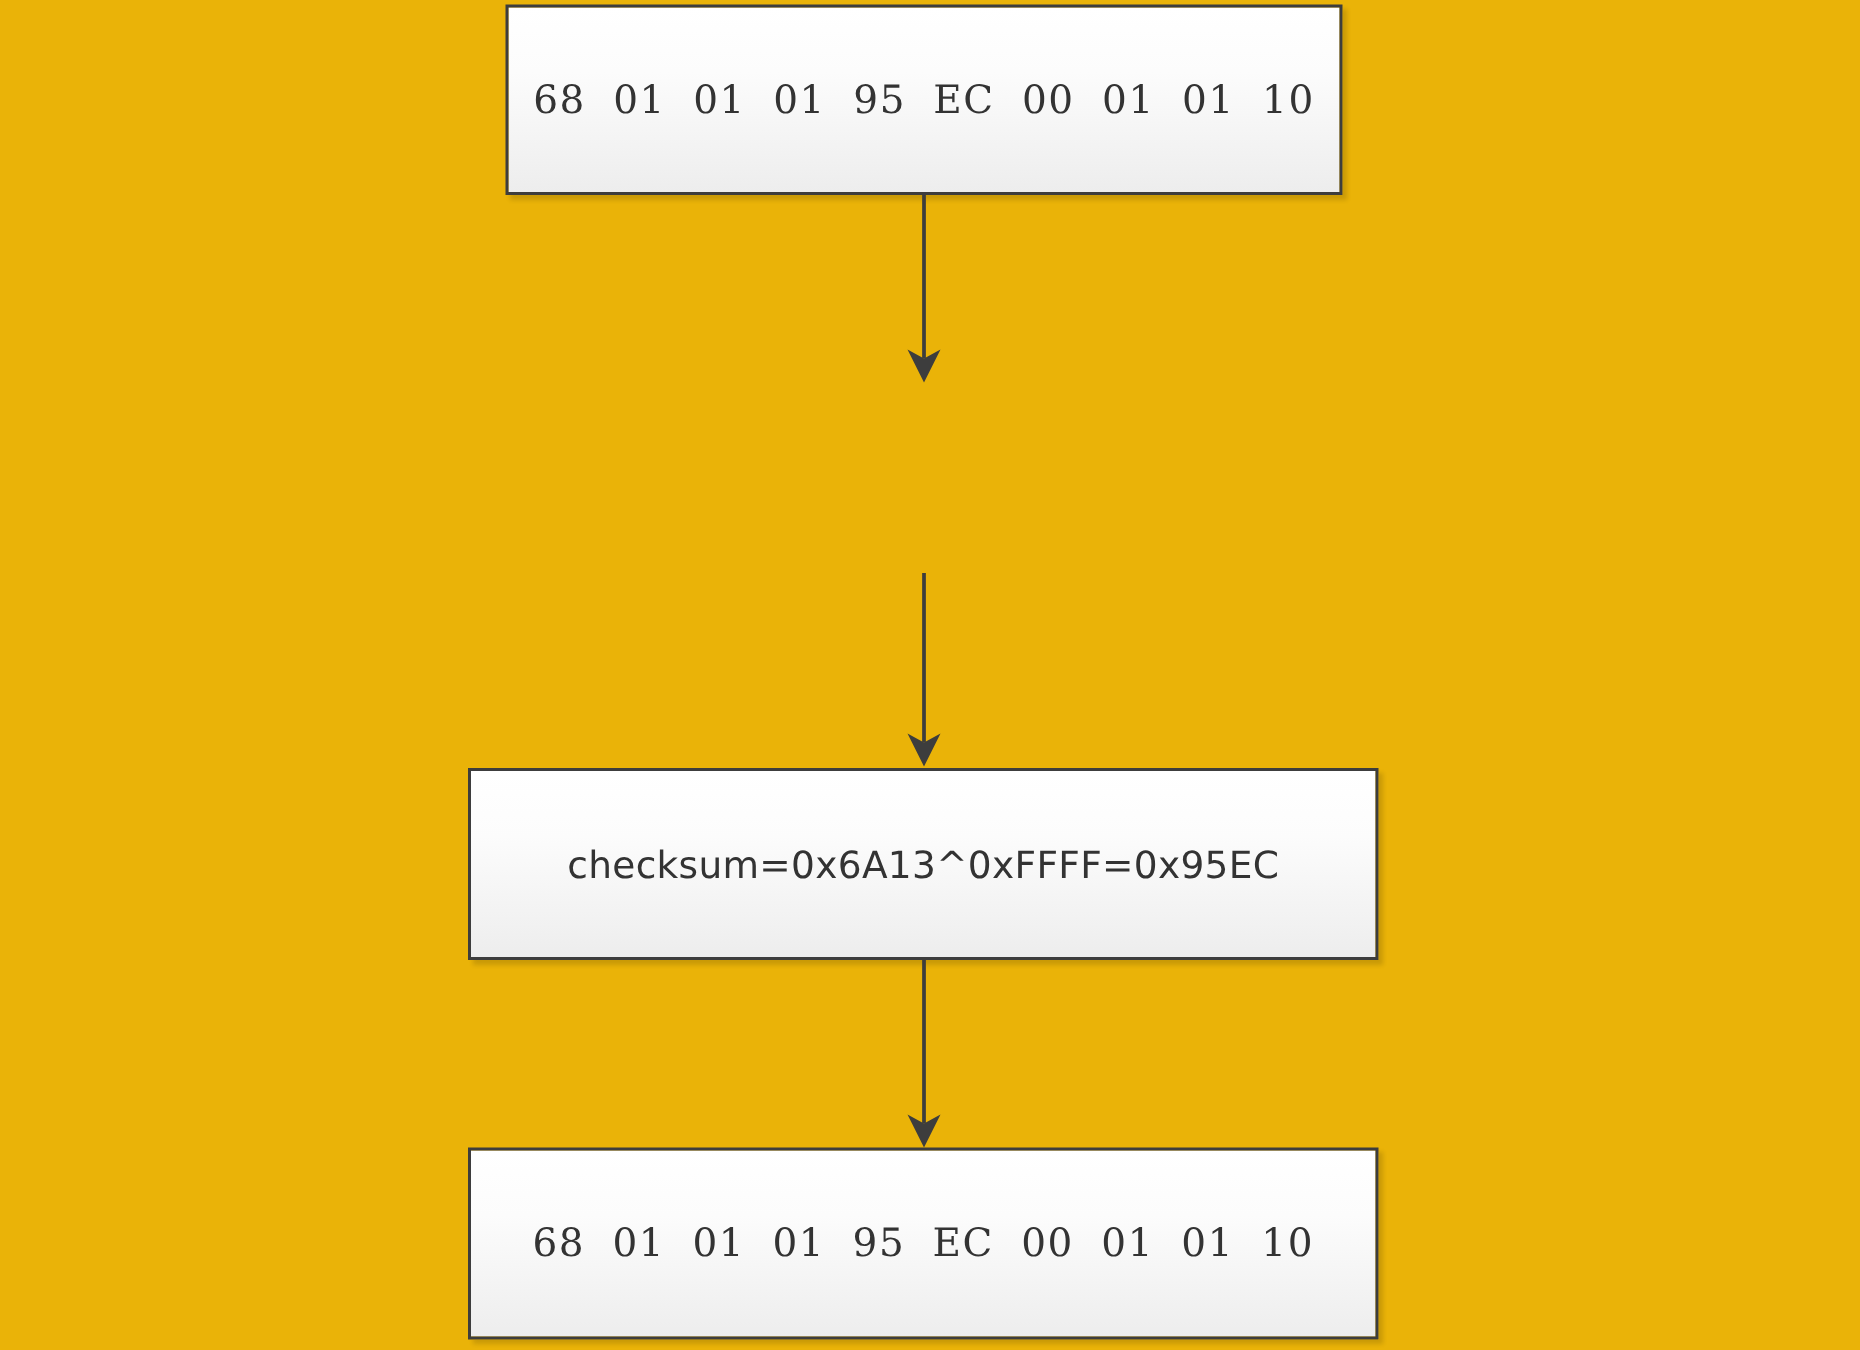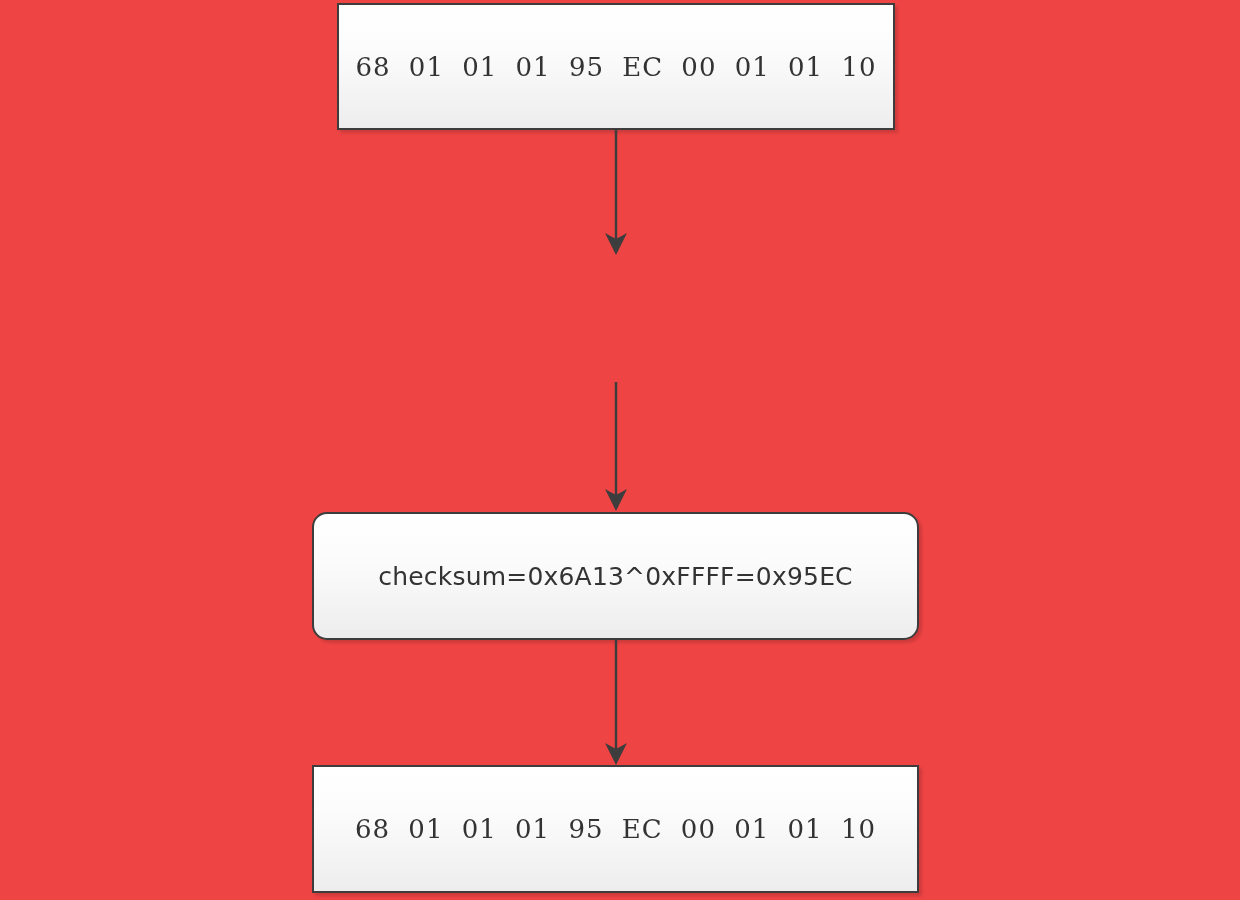--- a/index.html
+++ b/index.html
@@ -4,21 +4,21 @@
 <style>
   html, body {
     margin: 0;
     padding: 0;
     background: #ffffff;
   }
   .canvas {
     position: relative;
     width: 1240px;
     height: 900px;
-    background: #ef4444;
+    background: #eab308;
     overflow: hidden;
   }
   .node {
     position: absolute;
     box-sizing: border-box;
     border: 2px solid #3d3d3d;
     background: linear-gradient(180deg, #ffffff 0%, #fcfcfc 35%, #f3f3f3 75%, #ededed 100%);
     box-shadow: 3px 3px 3px rgba(0,0,0,0.14);
     display: flex;
     align-items: center;
@@ -33,21 +33,21 @@
     word-spacing: 9px;
     letter-spacing: 1px;
   }
   .node-formula {
     font-family: "DejaVu Sans", "Liberation Sans", sans-serif;
     font-size: 25px;
     letter-spacing: 0.2px;
   }
   #node-packet-top    { left: 337px; top: 3px;   width: 558px;  height: 127px; }
   #node-formula       { left: 8px;   top: 256px; width: 1224px; height: 126px; }
-  #node-result        { left: 312px; top: 512px; width: 607px;  height: 128px; border-radius: 15px; }
+  #node-result        { left: 312px; top: 512px; width: 607px;  height: 128px; }
   #node-packet-bottom { left: 312px; top: 765px; width: 607px;  height: 128px; }
   .arrow {
     position: absolute;
     overflow: visible;
   }
   #arrow-1 { left: 601px; top: 130px; }
   #arrow-2 { left: 601px; top: 382px; }
   #arrow-3 { left: 601px; top: 640px; }
 </style>
 </head>

